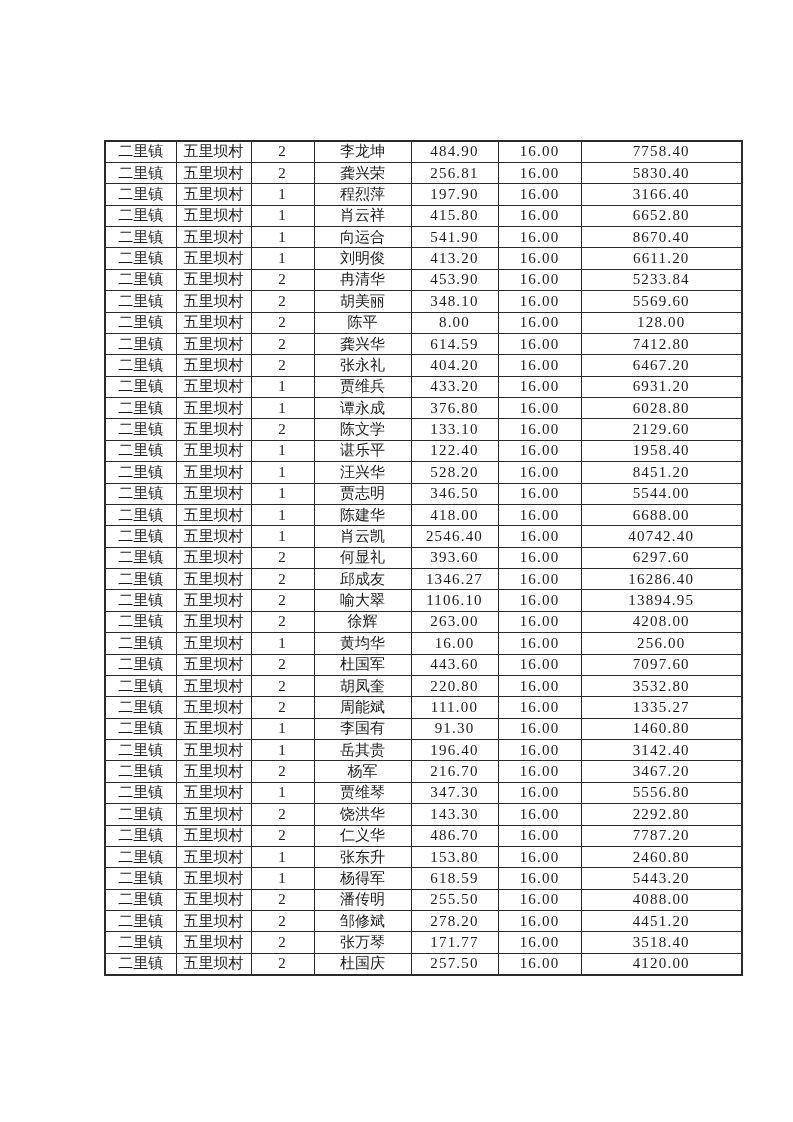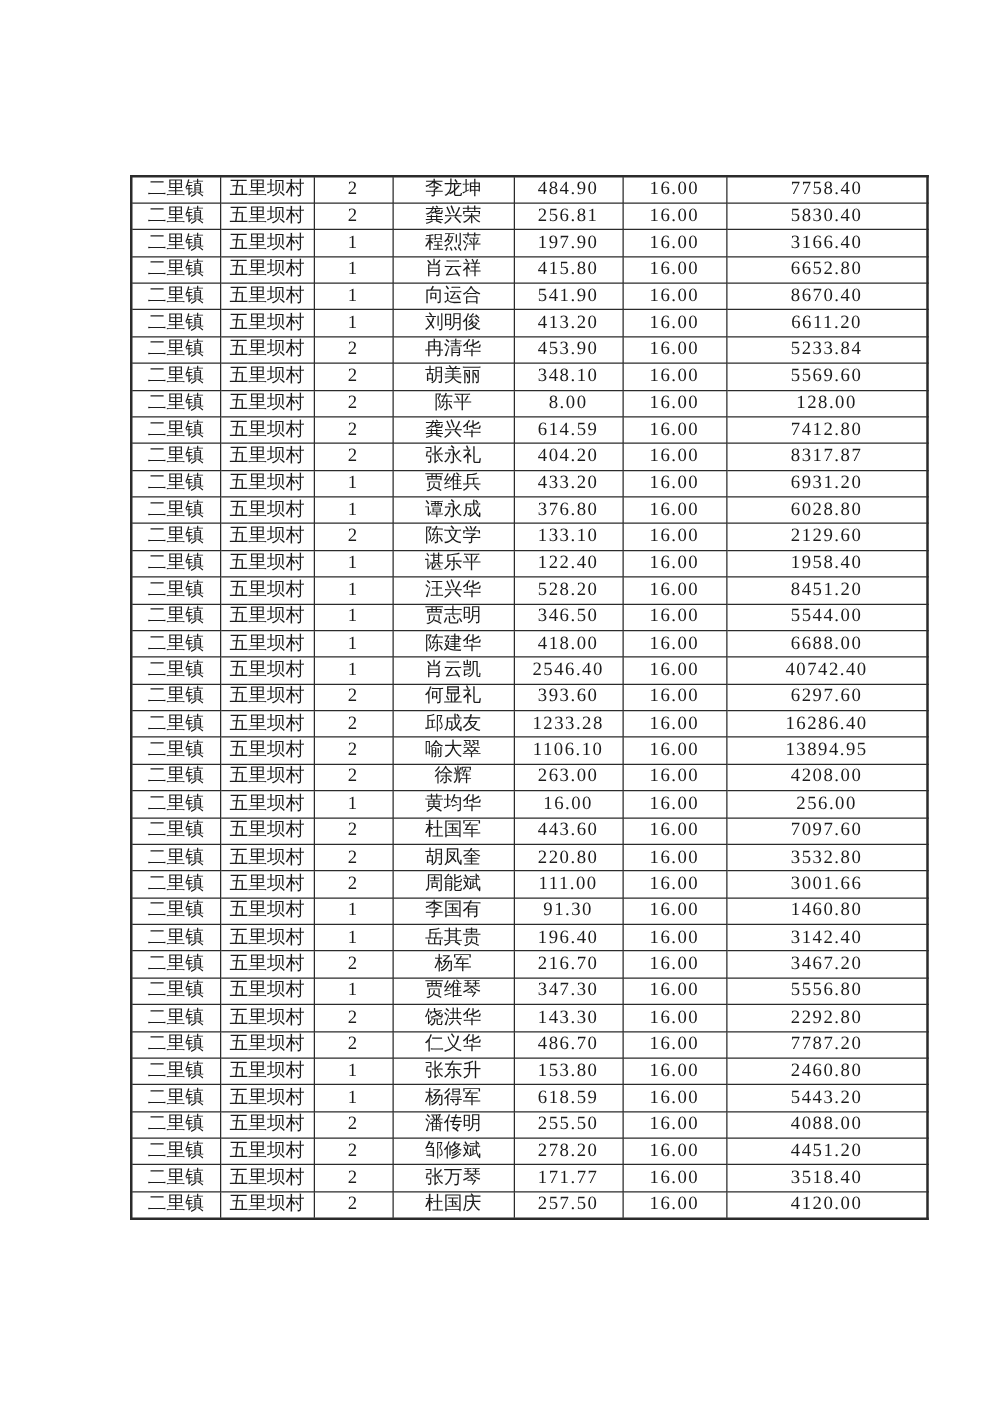--- a/index.html
+++ b/index.html
@@ -151,21 +151,21 @@
     <td class="num">16.00</td>
     <td class="num">7412.80</td>
   </tr>
         <tr>
     <td>二里镇</td>
     <td>五里坝村</td>
     <td class="num">2</td>
     <td>张永礼</td>
     <td class="num">404.20</td>
     <td class="num">16.00</td>
-    <td class="num">8317.87</td>
+    <td class="num">6467.20</td>
   </tr>
         <tr>
     <td>二里镇</td>
     <td>五里坝村</td>
     <td class="num">1</td>
     <td>贾维兵</td>
     <td class="num">433.20</td>
     <td class="num">16.00</td>
     <td class="num">6931.20</td>
   </tr>
@@ -239,21 +239,21 @@
     <td>何显礼</td>
     <td class="num">393.60</td>
     <td class="num">16.00</td>
     <td class="num">6297.60</td>
   </tr>
         <tr>
     <td>二里镇</td>
     <td>五里坝村</td>
     <td class="num">2</td>
     <td>邱成友</td>
-    <td class="num">1233.28</td>
+    <td class="num">1346.27</td>
     <td class="num">16.00</td>
     <td class="num">16286.40</td>
   </tr>
         <tr>
     <td>二里镇</td>
     <td>五里坝村</td>
     <td class="num">2</td>
     <td>喻大翠</td>
     <td class="num">1106.10</td>
     <td class="num">16.00</td>
@@ -295,21 +295,21 @@
     <td class="num">16.00</td>
     <td class="num">3532.80</td>
   </tr>
         <tr>
     <td>二里镇</td>
     <td>五里坝村</td>
     <td class="num">2</td>
     <td>周能斌</td>
     <td class="num">111.00</td>
     <td class="num">16.00</td>
-    <td class="num">3001.66</td>
+    <td class="num">1335.27</td>
   </tr>
         <tr>
     <td>二里镇</td>
     <td>五里坝村</td>
     <td class="num">1</td>
     <td>李国有</td>
     <td class="num">91.30</td>
     <td class="num">16.00</td>
     <td class="num">1460.80</td>
   </tr>

